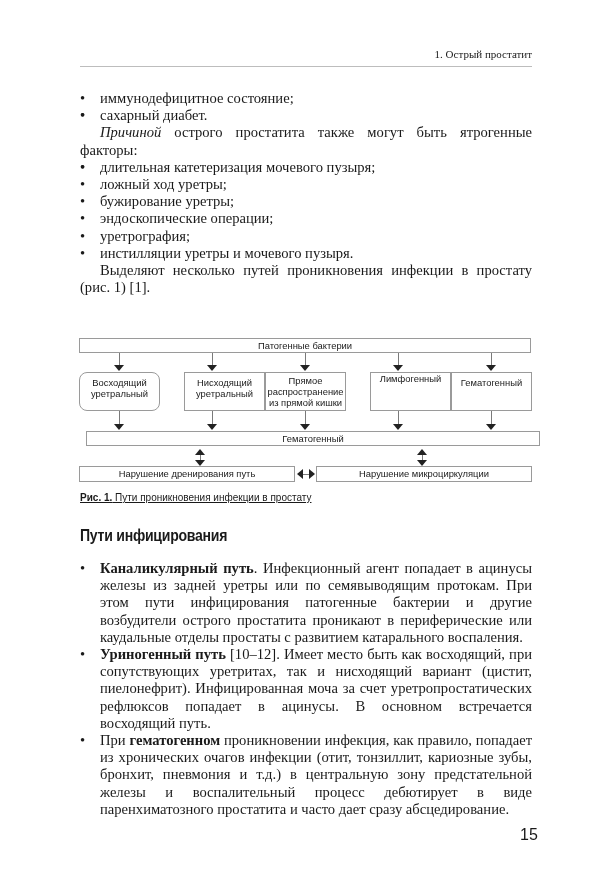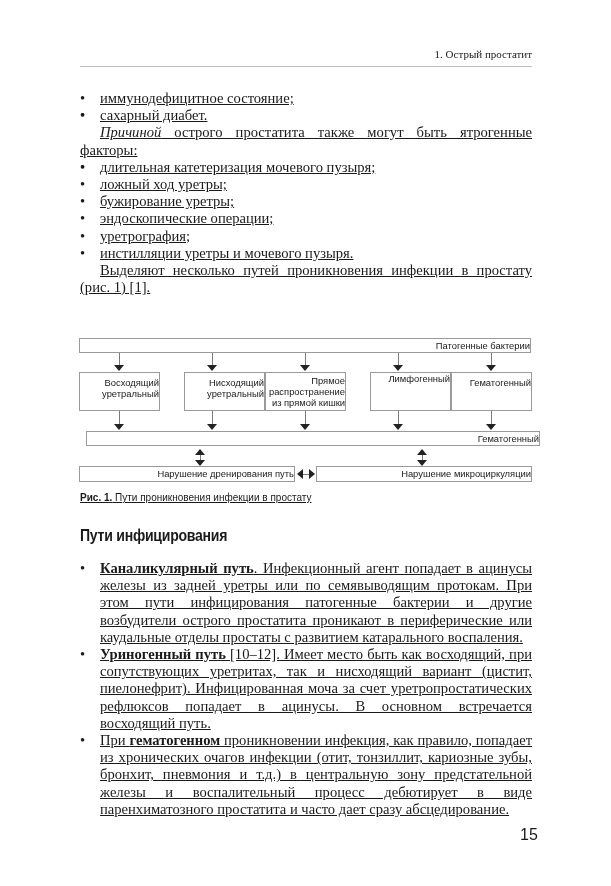--- a/index.html
+++ b/index.html
@@ -1,33 +1,33 @@
 <!DOCTYPE html>
 <html><head>
 <meta charset="utf-8">
 <style>
   html, body { margin:0; padding:0; background:#ffffff; }
   body { width:611px; height:886px; position:relative; overflow:hidden; color:#1a1a1a; }
-  .serif { font-family: "Liberation Serif", "DejaVu Serif", serif; text-decoration: underline; }
+  .serif { font-family: "Liberation Serif", "DejaVu Serif", serif; }
   .sans { font-family: "Liberation Sans", "DejaVu Sans", sans-serif; }
 
   .running-head { position:absolute; left:80px; right:79px; top:46px; height:20px; border-bottom:1px solid #bdbdbd; }
   .running-head span { position:absolute; right:0; top:2px; font-size:11px; }
 
   .text { position:absolute; left:80px; width:452px; font-size:14.6px; line-height:17.2px; }
   .text p { margin:0; }
   .ul { list-style:none; margin:0; padding:0; }
   .ul li { position:relative; padding-left:20px; }
   .ul li .bullet { position:absolute; left:0; top:0; }
   .indent { text-indent:20px; text-align:justify; }
   .just { text-align:justify; }
 
   
   .diagram { position:absolute; left:0; top:0; width:611px; height:520px; pointer-events:none; }
-  .box { position:absolute; border:1px solid #9a9a9a; background:#fff; font-size:9.4px; line-height:11px; text-align:right; color:#1a1a1a; box-sizing:border-box; }
+  .box { position:absolute; border:1px solid #9a9a9a; background:#fff; font-size:9.4px; line-height:11px; text-align:center; color:#1a1a1a; box-sizing:border-box; }
   .vline { position:absolute; width:1px; background:#7a7a7a; }
   .hline { position:absolute; height:1px; background:#7a7a7a; }
   .tri-down { position:absolute; width:0; height:0; border-left:5px solid transparent; border-right:5px solid transparent; border-top:6px solid #222; }
   .tri-up { position:absolute; width:0; height:0; border-left:5px solid transparent; border-right:5px solid transparent; border-bottom:6px solid #222; }
   .tri-left { position:absolute; width:0; height:0; border-top:5px solid transparent; border-bottom:5px solid transparent; border-right:6px solid #222; }
   .tri-right { position:absolute; width:0; height:0; border-top:5px solid transparent; border-bottom:5px solid transparent; border-left:6px solid #222; }
 
   .caption { position:absolute; left:80px; top:492px; font-size:10px;text-decoration:underline; }
   .caption b { font-weight:bold; }
 
@@ -69,21 +69,21 @@
   <div class="tri-down" style="left:114px; top:365px;"></div>
   <div class="vline" style="left:212px; top:353px; height:12px;"></div>
   <div class="tri-down" style="left:207px; top:365px;"></div>
   <div class="vline" style="left:305px; top:353px; height:12px;"></div>
   <div class="tri-down" style="left:300px; top:365px;"></div>
   <div class="vline" style="left:398px; top:353px; height:12px;"></div>
   <div class="tri-down" style="left:393px; top:365px;"></div>
   <div class="vline" style="left:491px; top:353px; height:12px;"></div>
   <div class="tri-down" style="left:486px; top:365px;"></div>
 
-  <div class="box" style="left:79px; top:372px; width:81px; height:39px; padding-top:4px;"><span>Восходящий уретральный</span></div>
+  <div class="box" style="left:79px; top:372px; width:81px; height:39px; padding-top:4px;border-radius:8px;"><span>Восходящий уретральный</span></div>
   <div class="box" style="left:184px; top:372px; width:81px; height:39px; padding-top:4px;"><span>Нисходящий уретральный</span></div>
   <div class="box" style="left:265px; top:372px; width:81px; height:39px; padding-top:2px;"><span>Прямое распространение из прямой кишки</span></div>
   <div class="box" style="left:358px; top:372px; width:81px; height:39px; margin-left:12px;"><span>Лимфогенный</span></div>
   <div class="box" style="left:451px; top:372px; width:81px; height:39px; padding-top:4px;"><span>Гематогенный</span></div>
 
   <div class="vline" style="left:119px; top:411px; height:13px;"></div>
   <div class="tri-down" style="left:114px; top:424px;"></div>
   <div class="vline" style="left:212px; top:411px; height:13px;"></div>
   <div class="tri-down" style="left:207px; top:424px;"></div>
   <div class="vline" style="left:305px; top:411px; height:13px;"></div>

